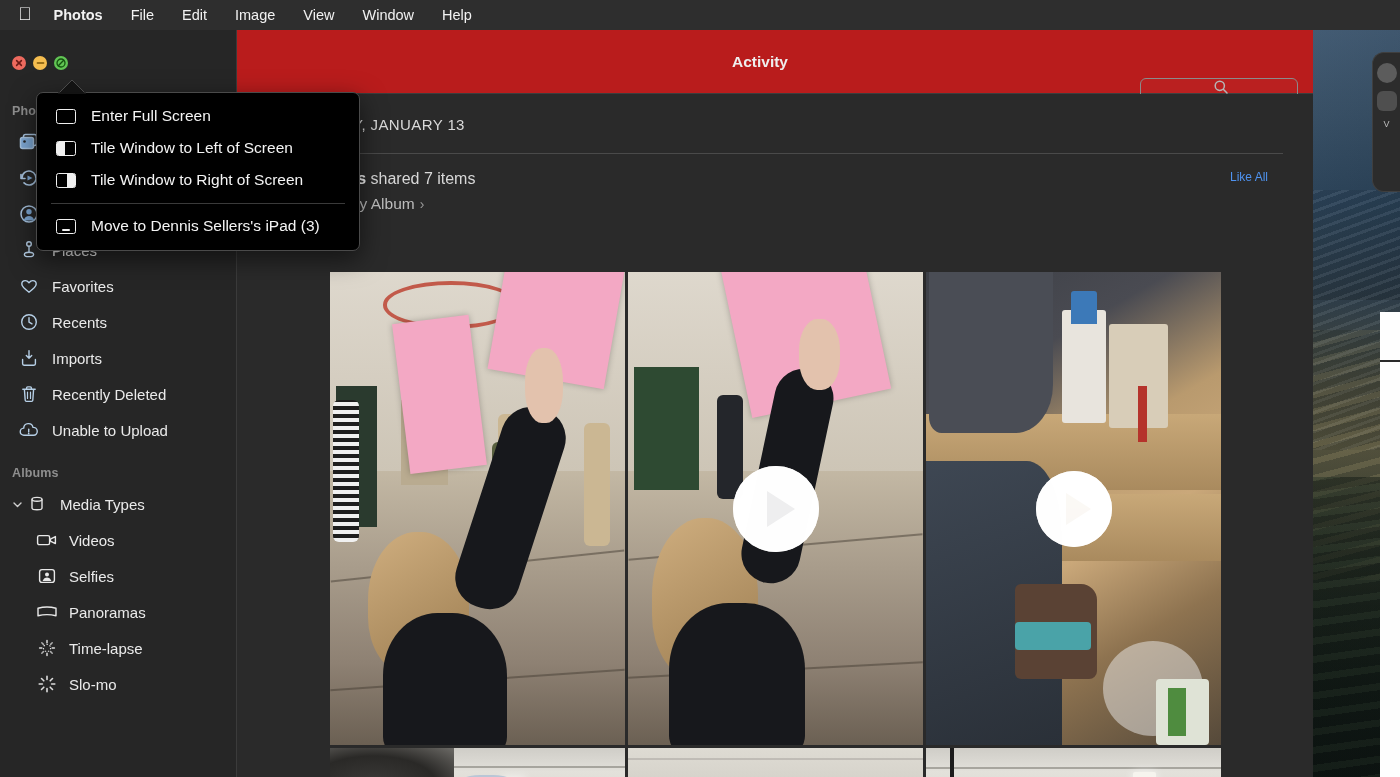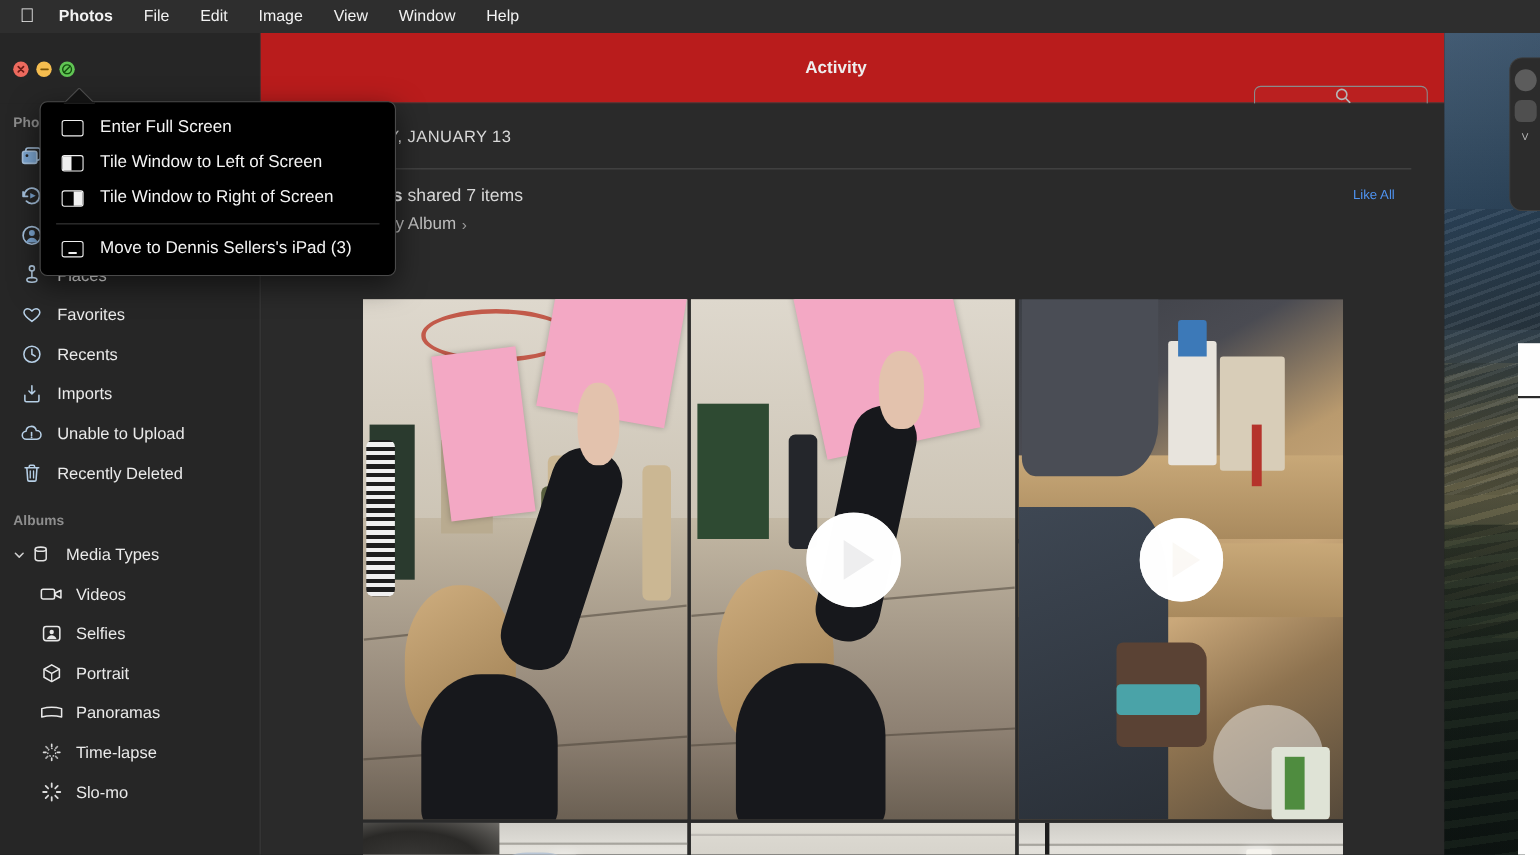--- a/index.html
+++ b/index.html
@@ -431,41 +431,41 @@
           <svg class="sb" width="20" height="20" viewBox="0 0 20 20">
             <path d="M10 2.6v7.6m0 0l-2.7-2.7M10 10.2l2.7-2.7" fill="none" stroke="#b6cfe6" stroke-width="1.4" stroke-linecap="round" stroke-linejoin="round"></path>
             <path d="M3.6 11.4v4.4a1.4 1.4 0 0 0 1.4 1.4h10a1.4 1.4 0 0 0 1.4-1.4v-4.4" fill="none" stroke="#b6cfe6" stroke-width="1.4" stroke-linecap="round"></path>
           </svg>
         </span>
         <span>Imports</span>
       </div>
 
       <div class="side-item">
         <span class="ico">
+          <svg class="sb" width="20" height="20" viewBox="0 0 20 20">
+            <path d="M3.8 5.3h12.4" stroke="#b6cfe6" stroke-width="1.4" stroke-linecap="round"></path>
+            <path d="M7.6 5.3V3.9a1 1 0 0 1 1-1h2.8a1 1 0 0 1 1 1v1.4" fill="none" stroke="#b6cfe6" stroke-width="1.4"></path>
+            <path d="M5.4 5.3l.8 11a1.2 1.2 0 0 0 1.2 1.1h5.2a1.2 1.2 0 0 0 1.2-1.1l.8-11" fill="none" stroke="#b6cfe6" stroke-width="1.4" stroke-linejoin="round"></path>
+            <path d="M8.5 8.2v6.3M11.5 8.2v6.3" stroke="#b6cfe6" stroke-width="1.2" stroke-linecap="round"></path>
+          </svg>
+        </span>
+        <span>Recently Deleted</span>
+      </div>
+
+      <div class="side-item">
+        <span class="ico">
           <svg class="sb" width="22" height="20" viewBox="0 0 22 20">
             <path d="M6 15.3a3.6 3.6 0 0 1-.3-7.2A4.7 4.7 0 0 1 15 7.4a3.9 3.9 0 0 1 .6 7.9z" fill="none" stroke="#b6cfe6" stroke-width="1.4" stroke-linejoin="round"></path>
             <path d="M10.7 9.2v2.9" stroke="#b6cfe6" stroke-width="1.4" stroke-linecap="round"></path>
             <circle cx="10.7" cy="13.6" r=".85" fill="#b6cfe6"></circle>
           </svg>
         </span>
         <span>Unable to Upload</span>
       </div>
 
-      <div class="side-item">
-        <span class="ico">
-          <svg class="sb" width="20" height="20" viewBox="0 0 20 20">
-            <path d="M3.8 5.3h12.4" stroke="#b6cfe6" stroke-width="1.4" stroke-linecap="round"></path>
-            <path d="M7.6 5.3V3.9a1 1 0 0 1 1-1h2.8a1 1 0 0 1 1 1v1.4" fill="none" stroke="#b6cfe6" stroke-width="1.4"></path>
-            <path d="M5.4 5.3l.8 11a1.2 1.2 0 0 0 1.2 1.1h5.2a1.2 1.2 0 0 0 1.2-1.1l.8-11" fill="none" stroke="#b6cfe6" stroke-width="1.4" stroke-linejoin="round"></path>
-            <path d="M8.5 8.2v6.3M11.5 8.2v6.3" stroke="#b6cfe6" stroke-width="1.2" stroke-linecap="round"></path>
-          </svg>
-        </span>
-        <span>Recently Deleted</span>
-      </div>
-
       <div class="side-section-title" style="padding-top:18px;">Albums</div>
 
       <div class="side-item" style="padding-left:24px;">
         <span class="disclosure">
           <svg class="sb" width="11" height="11" viewBox="0 0 11 11">
             <path d="M2 4l3.5 3.5L9 4" fill="none" stroke="#cfcfcf" stroke-width="1.4" stroke-linecap="round" stroke-linejoin="round"></path>
           </svg>
         </span>
         <span class="ico">
           <svg class="sb" width="20" height="20" viewBox="0 0 20 20">
@@ -491,29 +491,20 @@
           <svg class="sb" width="20" height="20" viewBox="0 0 20 20">
             <rect x="2.6" y="3.6" width="14.8" height="12.8" rx="2.4" fill="none" stroke="#e8e8e8" stroke-width="1.4"></rect>
             <circle cx="10" cy="8.6" r="2" fill="#e8e8e8"></circle>
             <path d="M5.6 15c.9-2.3 2.6-3.4 4.4-3.4s3.5 1.1 4.4 3.4z" fill="#e8e8e8"></path>
           </svg>
         </span>
         <span>Selfies</span>
       </div>
 
 
-      <div class="side-item sub">
-        <span class="ico">
-          <svg class="sb" width="20" height="20" viewBox="0 0 20 20">
-            <path d="M10 2.4l7 3.9v7.4l-7 3.9-7-3.9V6.3z" fill="none" stroke="#e8e8e8" stroke-width="1.4" stroke-linejoin="round"></path>
-            <path d="M3 6.3l7 3.9 7-3.9M10 10.2v7.4" fill="none" stroke="#e8e8e8" stroke-width="1.2"></path>
-          </svg>
-        </span>
-        <span>Portrait</span>
-      </div>
 
       <div class="side-item sub">
         <span class="ico">
           <svg class="sb" width="22" height="18" viewBox="0 0 22 18">
             <path d="M2 5.2c6-1.6 12-1.6 18 0v7.6c-6-1.6-12-1.6-18 0z" fill="none" stroke="#e8e8e8" stroke-width="1.4" stroke-linejoin="round"></path>
           </svg>
         </span>
         <span>Panoramas</span>
       </div>
 

